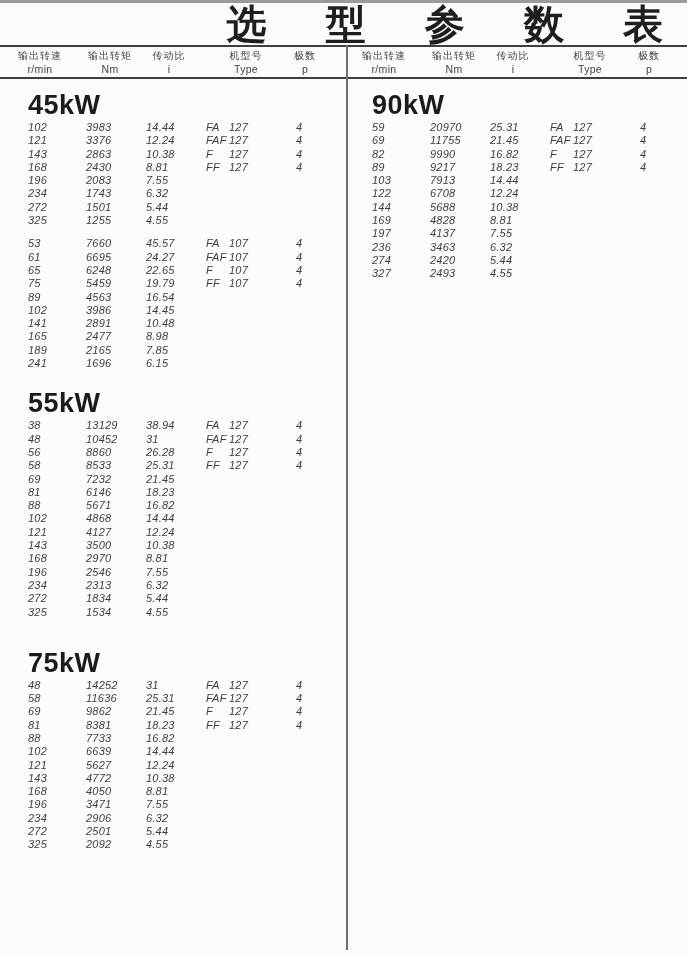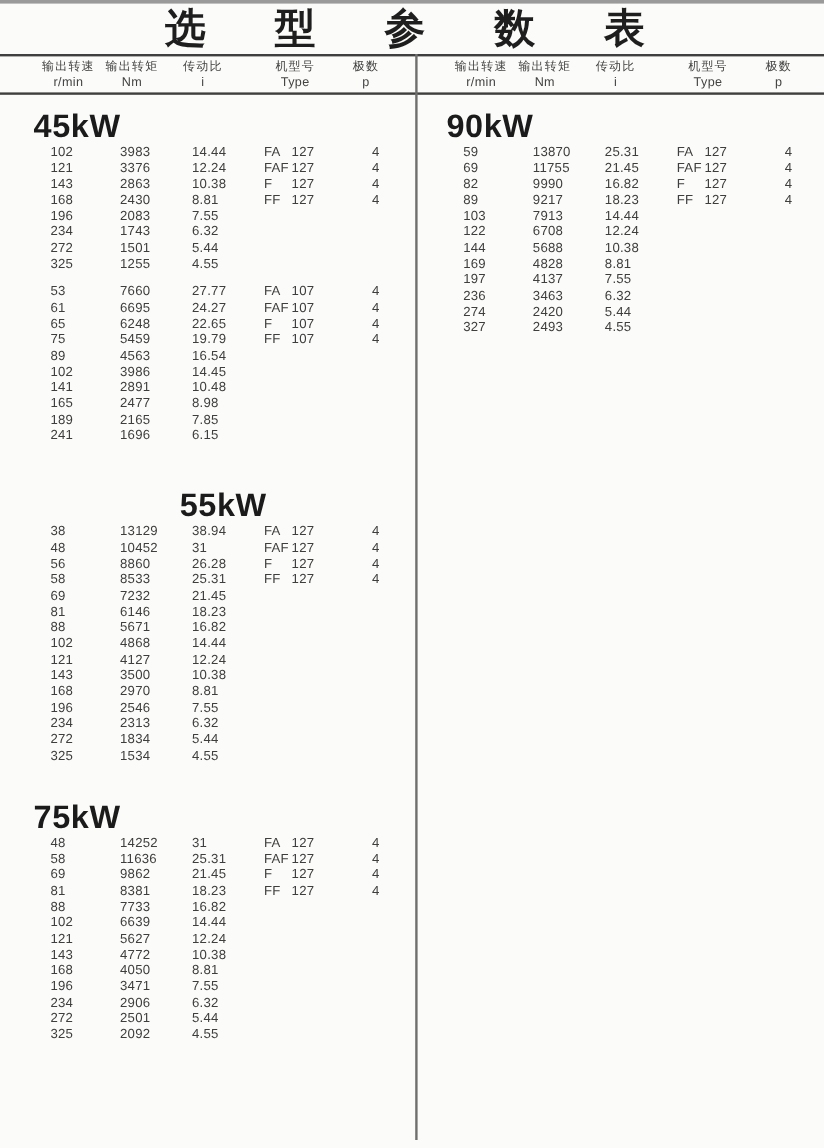--- a/index.html
+++ b/index.html
@@ -15,66 +15,67 @@
 
   
   .rule-top    { position:absolute; top:0;   left:0; width:687px; height:3px; background:#9a9a9a; }
   .rule-head-a { position:absolute; top:45px; left:0; width:687px; height:2px; background:#3f3f3f; }
   .rule-head-b { position:absolute; top:77px; left:0; width:687px; height:2px; background:#3f3f3f; }
   .divider     { position:absolute; top:45px; left:346px; width:2px; height:905px; background:#6f6f6f; }
 
   
   .title {
     position:absolute; top:7px; left:0; right:0;
-    text-align:center; text-indent:12px;
-    font-size:34px; line-height:34px; font-weight:700;
+    text-align:right; text-indent:12px;
+    font-size:40px; line-height:34px; font-weight:700;
     letter-spacing:24px; color:#1e1e1e;
     white-space:nowrap;
   }
 
   
   .thead { position:absolute; top:48px; left:0; width:687px; height:29px; }
   .thalf { position:absolute; top:0; height:29px; width:343px; }
   .thalf.left  { left:0; }
   .thalf.right { left:344px; }
   .hcell { position:absolute; top:0; text-align:center; color:#434343; }
-  .hc0 { left:17px;  width:80px; }
+  .hc0 { left:0;  width:80px; }
   .hc1 { left:75px;  width:70px; }
   .hc2 { left:139px; width:60px; }
   .hc3 { left:211px; width:70px; }
   .hc4 { left:280px; width:50px; }
   .hlabel { font-size:10px;  line-height:15px; letter-spacing:1px; white-space:nowrap; }
   .hunit  { font-size:10.5px; line-height:13px; letter-spacing:0.3px; }
 
   
   .tbody { position:absolute; top:79px; left:0; width:687px; height:878px; }
   .colL  { position:absolute; left:0;    top:0; width:344px; }
   .colR  { position:absolute; left:344px; top:0; width:343px; }
 
   h2.power {
     margin:0 0 2px 28px;
     font-size:27px; line-height:28px; font-weight:700;
     letter-spacing:0.5px; color:#1b1b1b;
     font-family:"Liberation Sans", sans-serif;
   }
   .colL .section:nth-child(1) h2.power { margin-top:12px; }
-  .colL .section:nth-child(2) h2.power { margin-top:37px;text-align:center; }
+  .colL .section:nth-child(2) h2.power { margin-top:19px; }
   .colL .section:nth-child(3) h2.power { margin-top:30px; }
   .colR .section:nth-child(1) h2.power { margin-top:12px; }
 
   .block + .block { margin-top:10px; }
 
   .row {
     display:grid;
     grid-template-columns:58px 60px 60px 90px 33px;
-    padding-left:42px;
+    padding-left:28px;
     font-size:11px; line-height:13.3px;
     color:#3e3e3e;
     letter-spacing:0.2px;
     white-space:nowrap;
+    font-style:italic;
   }
   .row .c { text-align:left; }
   .row .type .tp { display:inline-block; width:23px; }
 </style>
 </head>
 <body>
 
 <div class="page">
   <div class="rule-top"></div>
   <div class="title">选 型 参 数 表</div>
@@ -189,21 +190,21 @@
               <span class="c torque">1255</span>
               <span class="c ratio">4.55</span>
               <span class="c type"><span class="tp"></span><span class="ts"></span></span>
               <span class="c poles"></span>
             </div>
           </div>
           <div class="block">
             <div class="row">
               <span class="c speed">53</span>
               <span class="c torque">7660</span>
-              <span class="c ratio">27.77</span>
+              <span class="c ratio">45.57</span>
               <span class="c type"><span class="tp">FA</span><span class="ts">107</span></span>
               <span class="c poles">4</span>
             </div>
             <div class="row">
               <span class="c speed">61</span>
               <span class="c torque">6695</span>
               <span class="c ratio">24.27</span>
               <span class="c type"><span class="tp">FAF</span><span class="ts">107</span></span>
               <span class="c poles">4</span>
             </div>
@@ -471,21 +472,21 @@
             </div>
           </div>
         </div>
       </div>
     <div class="colR">
         <div class="section">
           <h2 class="power">90kW</h2>
           <div class="block">
             <div class="row">
               <span class="c speed">59</span>
-              <span class="c torque">13870</span>
+              <span class="c torque">20970</span>
               <span class="c ratio">25.31</span>
               <span class="c type"><span class="tp">FA</span><span class="ts">127</span></span>
               <span class="c poles">4</span>
             </div>
             <div class="row">
               <span class="c speed">69</span>
               <span class="c torque">11755</span>
               <span class="c ratio">21.45</span>
               <span class="c type"><span class="tp">FAF</span><span class="ts">127</span></span>
               <span class="c poles">4</span>

